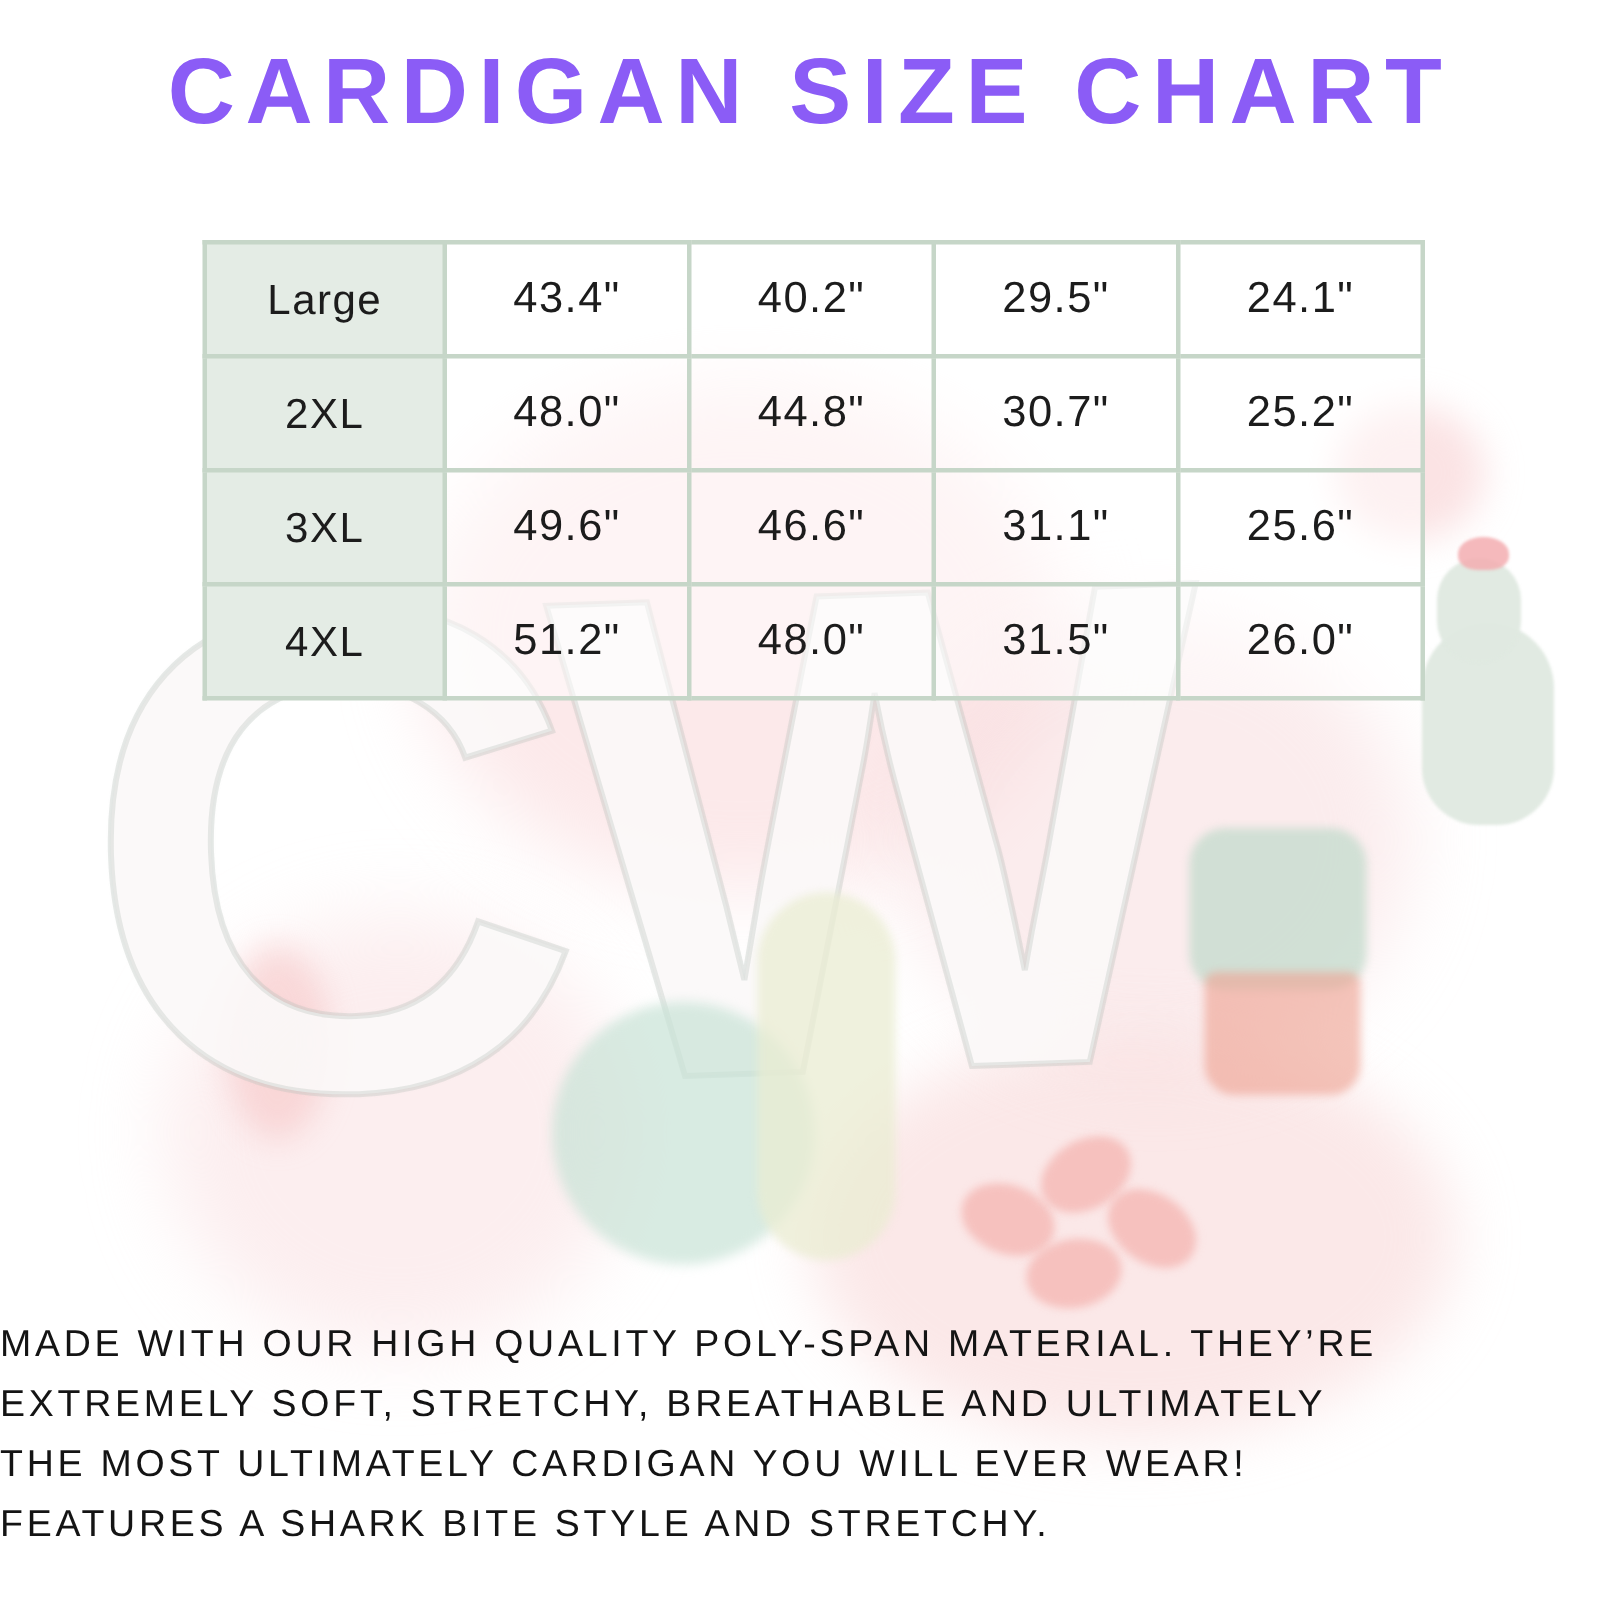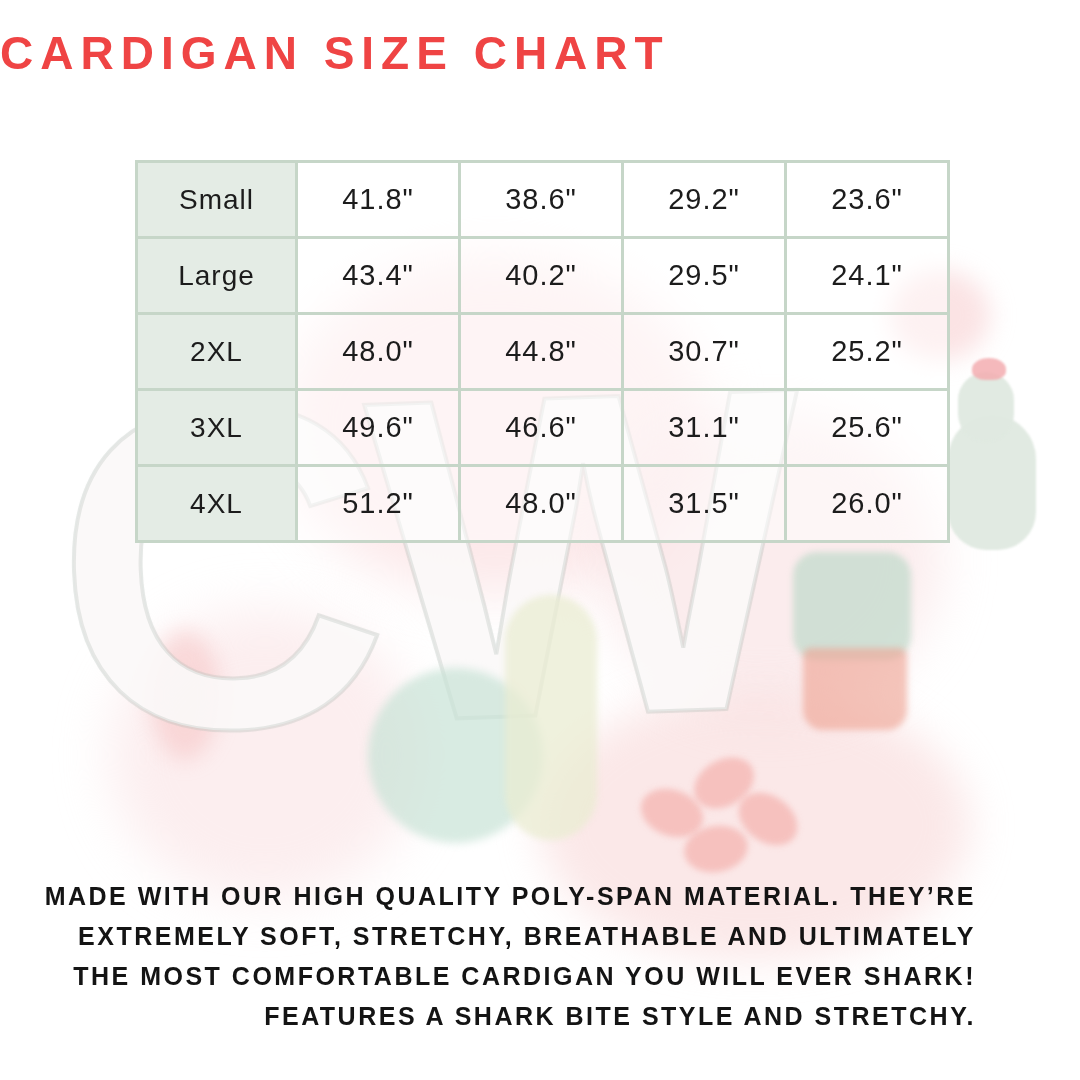--- a/index.html
+++ b/index.html
@@ -39,22 +39,22 @@
   .wm-petal { position:absolute; width:64px; height:46px; background:rgba(244,176,172,0.70); border-radius:50%; filter:blur(3px); }
   .wm-flower { left:640px; top:760px; width:160px; height:130px; }
   .p1 { left:0;    top:30px; transform:rotate(20deg); }
   .p2 { left:52px; top:0;    transform:rotate(-30deg); }
   .p3 { left:96px; top:36px; transform:rotate(35deg); }
   .p4 { left:44px; top:66px; transform:rotate(-10deg); }
 
   
   .title {
     position:absolute; top:26px; left:0; width:1080px;
-    font-size:46px; font-weight:800;
-    letter-spacing:7px; color:#ef4444; white-space:nowrap;
+    text-align:center; font-size:62px; font-weight:800;
+    letter-spacing:7px; color:#8b5cf6; white-space:nowrap;
   }
 
   
   table.size-chart {
     position:absolute; left:135px; top:160px;
     border-collapse:collapse; table-layout:fixed; width:812px;
   }
   .size-chart td {
     border:3px solid #c6d6c8; text-align:center; vertical-align:middle;
     color:#1c1c1c;
@@ -65,21 +65,21 @@
   }
   .size-chart td.head .sub { display:block; font-size:17px; line-height:19px; margin-top:3px; }
   .size-chart td.sizecell { background:#e4ece5; font-size:28px; letter-spacing:1px; }
   .size-chart td.val { background:rgba(255,255,255,0.50); font-size:29px; letter-spacing:1px; }
   tr.hdr { height:108px; }
   tr.datarow { height:76px; }
 
   
   .footer {
     position:absolute; top:876px; left:0; width:976px;
-    text-align:right; font-size:25px; font-weight:700;
+    text-align:left; font-size:25px; font-weight:400;
     letter-spacing:2.5px; line-height:40px; color:#141414;
   }
   .footer div { white-space:nowrap; }
 </style>
 </head>
 <body>
 
 <div id="canvas">
 
   <div class="wm wm-blob wm-pink1"></div>
@@ -108,27 +108,20 @@
   <table class="size-chart">
     <colgroup>
       <col style="width:160px">
         <col style="width:163px">
         <col style="width:163px">
         <col style="width:163px">
         <col style="width:163px">
     </colgroup>
     <tbody>
     <tr class="datarow">
-      <td class="sizecell">Small</td>
-      <td class="val">41.8"</td>
-      <td class="val">38.6"</td>
-      <td class="val">29.2"</td>
-      <td class="val">23.6"</td>
-    </tr>
-    <tr class="datarow">
       <td class="sizecell">Large</td>
       <td class="val">43.4"</td>
       <td class="val">40.2"</td>
       <td class="val">29.5"</td>
       <td class="val">24.1"</td>
     </tr>
     <tr class="datarow">
       <td class="sizecell">2XL</td>
       <td class="val">48.0"</td>
       <td class="val">44.8"</td>
@@ -148,17 +141,17 @@
       <td class="val">48.0"</td>
       <td class="val">31.5"</td>
       <td class="val">26.0"</td>
     </tr>
   </tbody>
     </table>
 
   <div class="footer">
     <div>MADE WITH OUR HIGH QUALITY POLY-SPAN MATERIAL. THEY’RE</div>
     <div>EXTREMELY SOFT, STRETCHY, BREATHABLE AND ULTIMATELY</div>
-    <div>THE MOST COMFORTABLE CARDIGAN YOU WILL EVER SHARK!</div>
+    <div>THE MOST ULTIMATELY CARDIGAN YOU WILL EVER WEAR!</div>
     <div>FEATURES A SHARK BITE STYLE AND STRETCHY.</div>
   </div>
 
 </div>
 
 </body></html>

